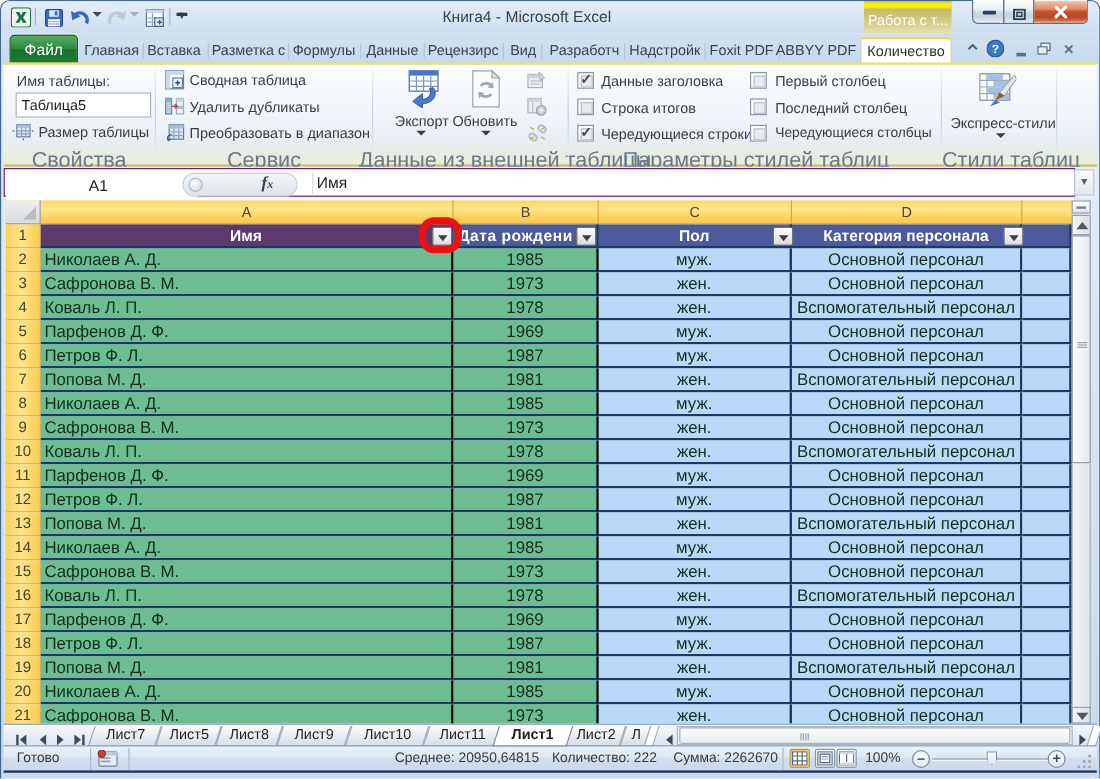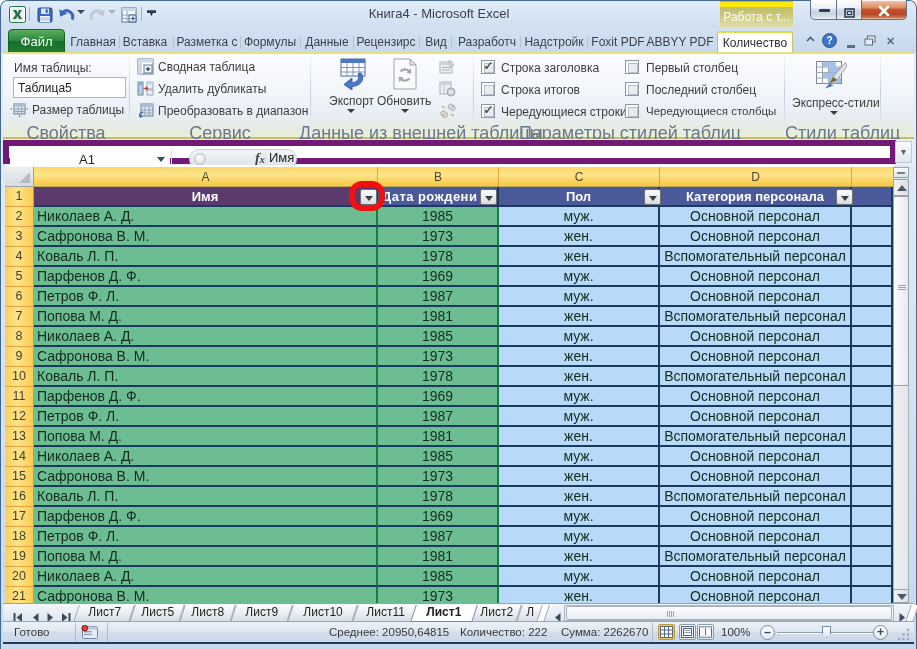--- a/index.html
+++ b/index.html
@@ -71,24 +71,24 @@
 
 .cbx { position:absolute; width:14px; height:14px; background:#fcfdfd; border:1px solid #8a98a8; }
 .cbx:before { content:""; position:absolute; left:2px; top:2px; width:8px; height:8px; background:#e9ebee;
   border:1px solid #b9bfc8; }
 .cbx.on:after { content:"✓"; position:absolute; left:1.5px; top:-2px; font-size:12px; color:#4a4a4a; font-weight:bold; }
 
 
 #fbar { position:absolute; left:3px; top:139px; width:911px; height:26px;
   background:#e9eff6; }
 #fbarw { position:absolute; left:0px; top:1px; width:893px; height:24px; background:#fff;
-  border:6px solid #701a75; }
+  border:1px solid #701a75; }
 #namebox { position:absolute; left:1px; top:2px; width:160px; height:22px; background:#fff; }
 #nbsep { position:absolute; left:162px; top:3px; width:1px; height:20px; background:#d7dde5; }
-#fxpill { position:absolute; left:180px; top:3px; width:108px; height:20px; border-radius:10px;
+#fxpill { position:absolute; left:148px; top:3px; width:96px; height:20px; border-radius:10px;
   background:linear-gradient(180deg,#f2f5f8,#dde3ea); border:1px solid #c8d0da;text-decoration:underline; }
 #fbchev { position:absolute; left:892px; top:2px; width:17px; height:22px;
   background:linear-gradient(180deg,#fafbfc,#e2e8ef); border:1px solid #c0c9d4;
   color:#55606c; font-size:10px; text-align:center; line-height:20px; }
 
 
 #grid { position:absolute; left:5px; top:165px; width:889px; height:438px; background:#fff; overflow:hidden; }
 #chstrip { position:absolute; left:0; top:2px; width:889px; height:20px;
   background:linear-gradient(180deg,#fcd765 0%,#fde58d 40%,#fbd25c 75%,#f8c848 100%);
   border-bottom:1px solid #bba954; }
@@ -98,21 +98,21 @@
   background:linear-gradient(180deg,#edeff1,#d8dbdf); border-right:1px solid #9aa4ad; border-bottom:1px solid #9aa4ad; }
 #corner:after { content:""; position:absolute; right:3px; bottom:3px;
   border-left:11px solid transparent; border-bottom:11px solid #b7bcc2; }
 .rnum { position:absolute; left:0; width:29px; height:20px; text-align:center; font-size:12.5px; color:#47402f;
   line-height:19px; background:linear-gradient(90deg,#fbd05c 0%,#fce48c 45%,#f9cd4e 100%);
   border-bottom:1px solid #e2a23c; border-right:1px solid #caa23c; }
 #rn1 { height:20px; line-height:18px; }
 
 .dc { position:absolute; height:20px; border-bottom:2px solid #1b3a60; font-size:14px; color:#132c20;
   display:flex; align-items:center; }
-.ca { background:#6cbd92; border-right:2px solid #15803d; }
+.ca { background:#6cbd92; border-right:2px solid #000000; }
 .cb { background:#b8d9f8; border-right:2px solid #1b3a60; }
 .la { padding-left:3px; white-space:nowrap; }
 .ctr { width:100%; text-align:center; white-space:nowrap; }
 
 .h1 { position:absolute; top:22px; height:20px; color:#fff; font-weight:bold; font-size:13px;
   display:flex; align-items:center; justify-content:center; border-right:2px solid #1b3a60;
   border-bottom:2px solid #1b3a60; }
 .hpur { background:#5b3b6e; }
 .hblu { background:#4a5a9a; }
 .fbtn { position:absolute; top:24px; width:17px; height:16px;
@@ -347,21 +347,21 @@
 <rect x="2" y="9" width="6.5" height="4.5" rx="2.2" transform="rotate(40 5.2 11.2)"></rect>
 </g>
 <g stroke="#c9a84f" stroke-width="1.1">
 <path d="M3 3 l3 2 M15 13 l-3 -2 M3 13 l3 -2 M15 3 l-3 2"></path>
 </g>
 </svg></span>
   <div class="glabel" style="left:296px;width:162px;">Данные из внешней таблицы</div>
   <div class="gsep" style="left:470px;"></div>
 
   <div class="cbx on" style="left:478px;top:6px;"></div>
-  <div class="rtext" style="left:498px;top:7px;">Строка заголовка</div>
+  <div class="rtext" style="left:498px;top:7px;">Данные заголовка</div>
   <div class="cbx" style="left:478px;top:28px;"></div>
   <div class="rtext" style="left:498px;top:29px;">Строка итогов</div>
   <div class="cbx on" style="left:478px;top:50px;"></div>
   <div class="rtext" style="left:498px;top:51px;font-size:12px;">Чередующиеся строки</div>
   <div class="cbx" style="left:622px;top:6px;"></div>
   <div class="rtext" style="left:643px;top:7px;">Первый столбец</div>
   <div class="cbx" style="left:622px;top:28px;"></div>
   <div class="rtext" style="left:643px;top:29px;">Последний столбец</div>
   <div class="cbx" style="left:622px;top:50px;"></div>
   <div class="rtext" style="left:643px;top:51px;font-size:11.5px;">Чередующиеся столбцы</div>

